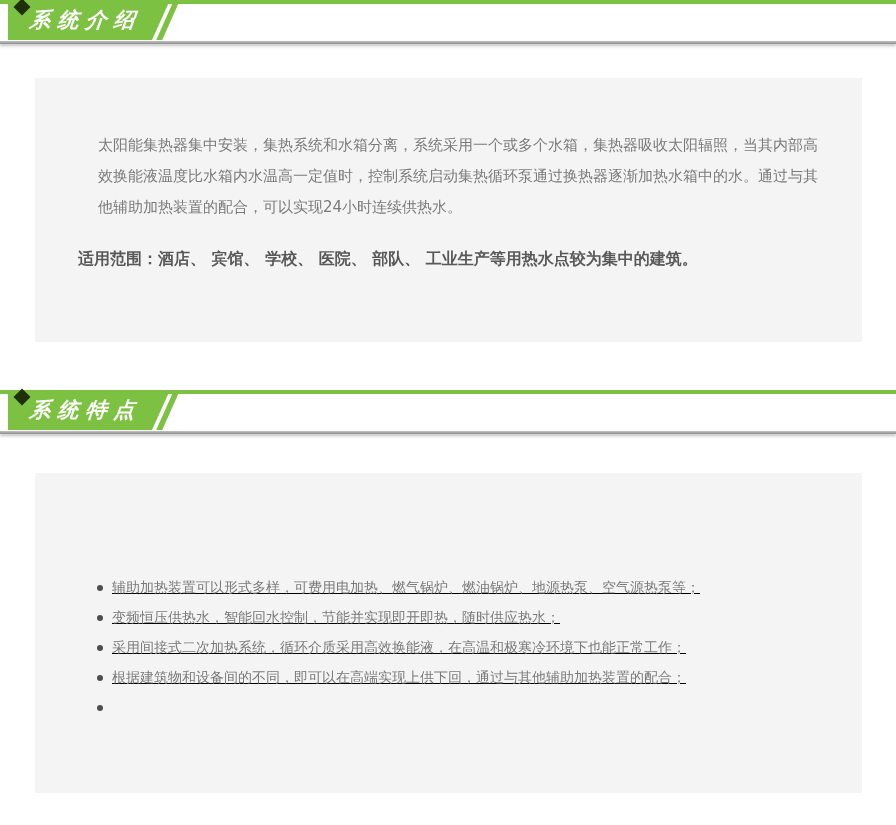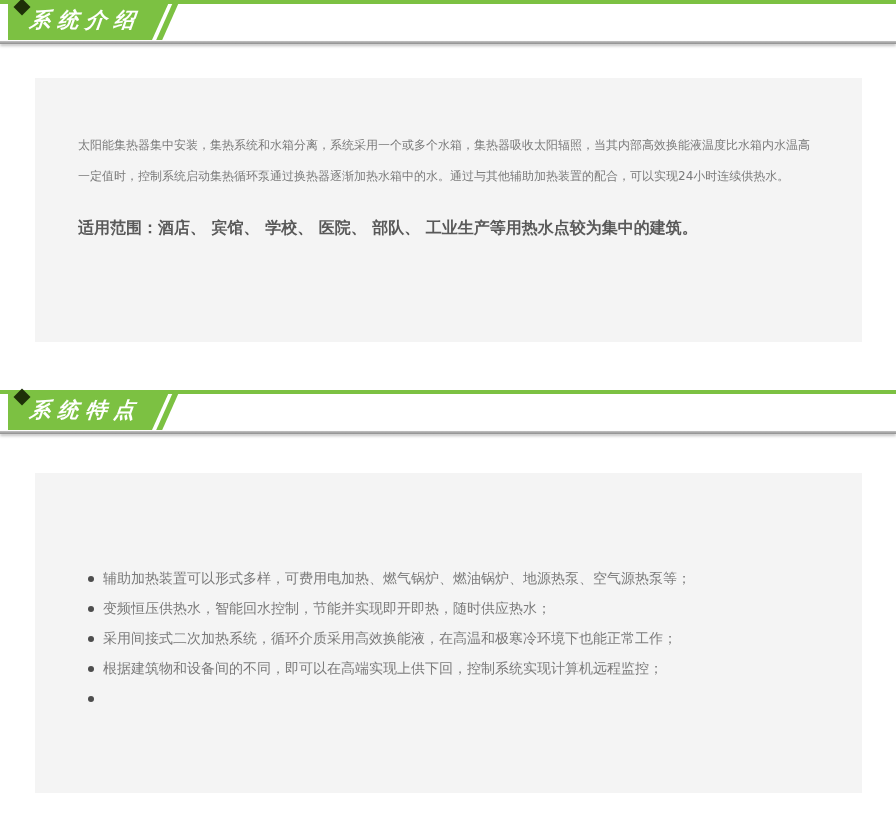--- a/index.html
+++ b/index.html
@@ -56,37 +56,38 @@
     width: 827px;
     margin-left: 35px;
     background: var(--box_bg, #f4f4f4);
   }
   .panel.intro {
     margin-top: 32px;
     height: 264px;
     padding: 52px 44px 0 43px;
   }
   .paragraph {
-    font-size: 12px;
+    font-size: 15px;
     line-height: 31px;
     color: var(--text, #7a7a7a);
+    margin-left: 20px;
   }
   .highlight {
     margin-top: 26px;
     font-size: 16px;
     line-height: 20px;
     font-weight: bold;
     color: var(--text_strong, #595959);
   }
   .panel.features {
     margin-top: 37px;
     height: 320px;
     padding: 84px 40px 0 46px;
   }
-  ul.feature-list { list-style: none; margin: 7px; padding: 0; }
+  ul.feature-list { list-style: none; margin: 16px; padding: 0; text-decoration: underline; }
   li.feature {
     display: flex; align-items: center;
     height: 30px;
     font-size: 14px;
     color: var(--text, #7a7a7a);
     white-space: nowrap;
   }
   .dot {
     flex: none;
     width: 6px; height: 6px; border-radius: 50%;
@@ -131,19 +132,19 @@
     <li class="feature">
       <span class="dot"></span>
       <span>变频恒压供热水，智能回水控制，节能并实现即开即热，随时供应热水；</span>
     </li>
     <li class="feature">
       <span class="dot"></span>
       <span>采用间接式二次加热系统，循环介质采用高效换能液，在高温和极寒冷环境下也能正常工作；</span>
     </li>
     <li class="feature">
       <span class="dot"></span>
-      <span>根据建筑物和设备间的不同，即可以在高端实现上供下回，控制系统实现计算机远程监控；</span>
+      <span>根据建筑物和设备间的不同，即可以在高端实现上供下回，通过与其他辅助加热装置的配合；</span>
     </li>
     <li class="feature">
       <span class="dot"></span>
     </li>
   </ul>
 </div>
 
 </body></html>

